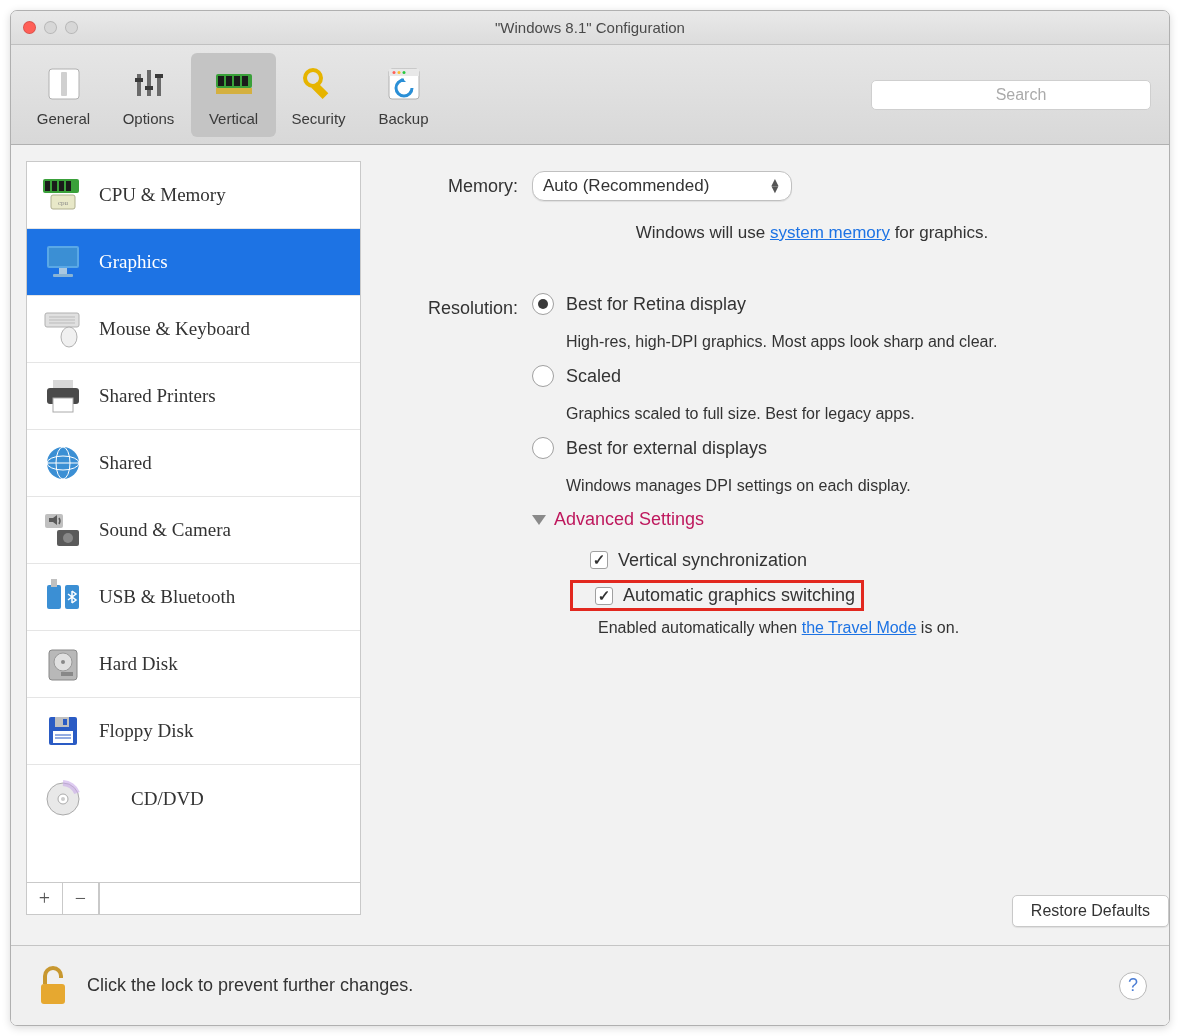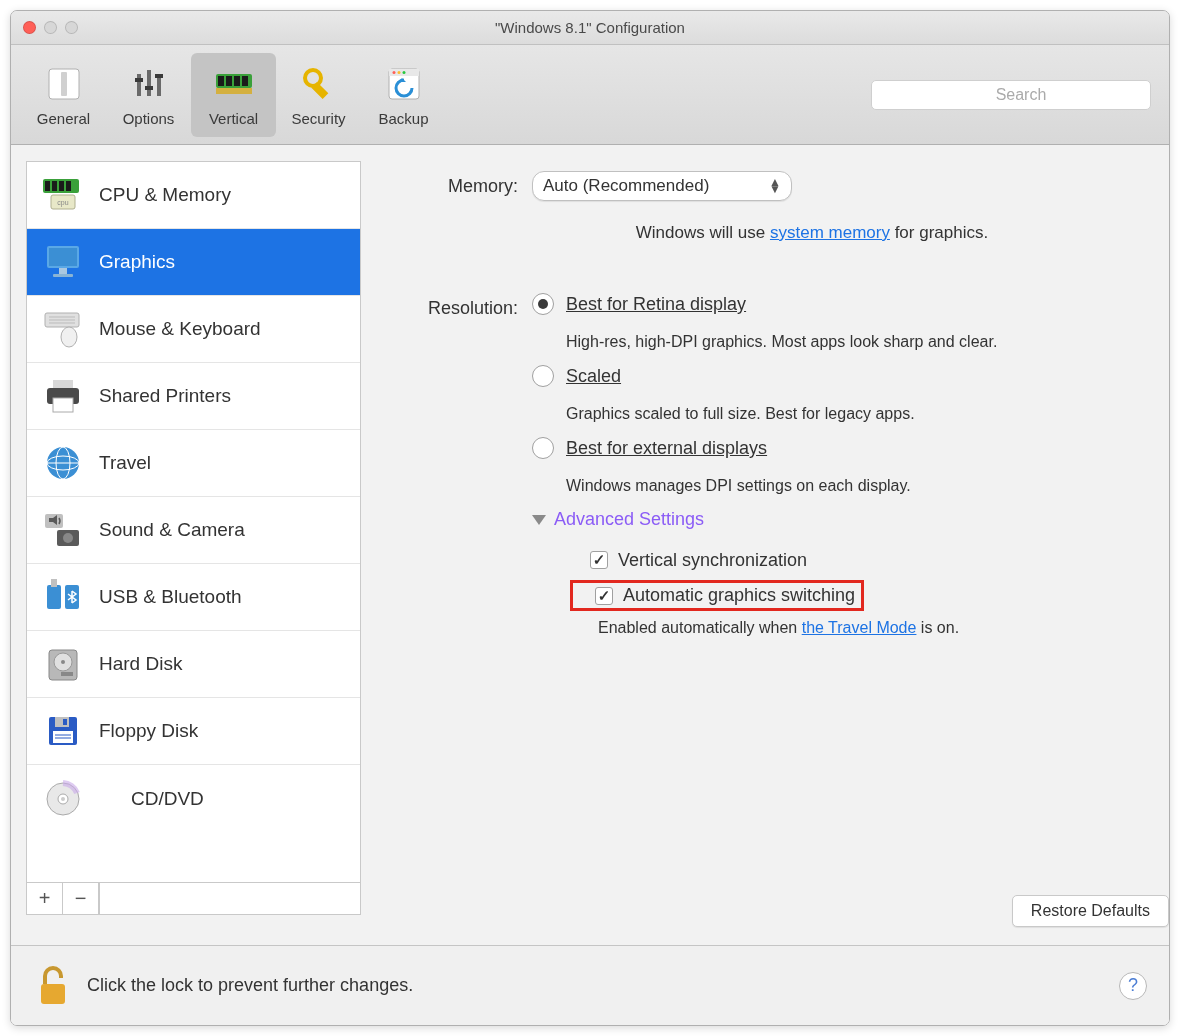--- a/index.html
+++ b/index.html
@@ -78,20 +78,21 @@
 .content-top {
   flex: 1;
   display: flex;
   background: #f2f2f2;
 }
 .sidebar {
   width: 335px;
   margin: 16px 0 0 15px;
   display: flex;
   flex-direction: column;
+  font-family: Liberation Serif, serif;
 }
 .sidebar-list {
   background: #fff;
   border: 1px solid #c9c9c9;
   border-radius: 0;
   flex: 1;
   overflow: hidden;
 }
 .sb-item {
   display: flex; align-items: center;
@@ -130,24 +131,24 @@
   min-width: 260px; justify-content: space-between;
 }
 .select .updown { font-size: 12px; color:#555; line-height: 7px; margin-left: 10px; }
 .hint { font-size: 17px; color: #333; margin-top: 22px; margin-left: 0; text-align:center; width: 560px; }
 .link { color: #1d73e4; text-decoration: underline; }
 
 .radio-row { display:flex; align-items:flex-start; margin-bottom: 14px; }
 .radio { width:22px; height:22px; border-radius:50%; border:1px solid #a0a0a0; background:#fff; margin-right: 12px; display:flex; align-items:center; justify-content:center; flex-shrink:0; }
 .radio.checked::after { content:''; width:10px; height:10px; border-radius:50%; background:#3a3a3a; }
 .radio-body { }
-.radio-title { font-size: 18px; line-height: 22px; text-decoration: underline; }
+.radio-title { font-size: 18px; line-height: 22px; }
 .radio-desc { font-size: 16px; color: #333; margin-top: 18px; max-width: 530px; }
 
-.disclosure { display:flex; align-items:center; margin: 12px 0 14px 0; color:#8b5cf6; }
+.disclosure { display:flex; align-items:center; margin: 12px 0 14px 0; color:#be185d; }
 .disclosure .tri { width:0; height:0; border-left:7px solid transparent; border-right:7px solid transparent; border-top:10px solid #8a8a8a; margin-right:8px; }
 .adv { margin-left: 38px; }
 .cb-row { display:flex; align-items:center; height: 32px; padding-left: 20px; }
 .cb { width:18px; height:18px; border:1px solid #a0a0a0; border-radius:3px; background:#fff; margin-right:10px; display:flex; align-items:center; justify-content:center; }
 .cb.checked::after { content:'✓'; font-size:15px; color:#333; font-weight:bold; }
 .cb-hint { font-size: 16px; margin-left: 28px; margin-top: 8px; }
 .highlight-box { border: 3px solid #e2281f; padding: 2px 6px 2px 2px; display:inline-flex; align-items:center; }
 
 .restore {
   position: absolute; right: 0; bottom: -12px; padding-left: 20px;
@@ -309,21 +310,21 @@
 
         <div class="sb-item">
           <div class="sb-icon">
             <svg width="44" height="40" viewBox="0 0 44 40">
                   <circle cx="22" cy="20" r="16" fill="#3b8fd4"></circle>
                   <ellipse cx="22" cy="20" rx="16" ry="7" fill="none" stroke="#fff" stroke-width="1"></ellipse>
                   <ellipse cx="22" cy="20" rx="7" ry="16" fill="none" stroke="#fff" stroke-width="1"></ellipse>
                   <line x1="6" y1="20" x2="38" y2="20" stroke="#fff"></line>
                 </svg>
           </div>
-          <span>Travel</span>
+          <span>Shared</span>
         </div>
 
         <div class="sb-item">
           <div class="sb-icon">
             <svg width="44" height="40" viewBox="0 0 44 40">
                   <rect x="4" y="4" width="18" height="14" rx="2" fill="#c0c0c0"></rect>
                   <path d="M 8 8 L 12 8 L 16 5 L 16 15 L 12 12 L 8 12 Z" fill="#5a5a5a"></path>
                   <path d="M 18 8 Q 20 11 18 14" fill="none" stroke="#5a5a5a" stroke-width="1.5"></path>
                   <rect x="16" y="20" width="22" height="16" rx="2" fill="#5a5a5a"></rect>
                   <circle cx="27" cy="28" r="5" fill="#888"></circle>

